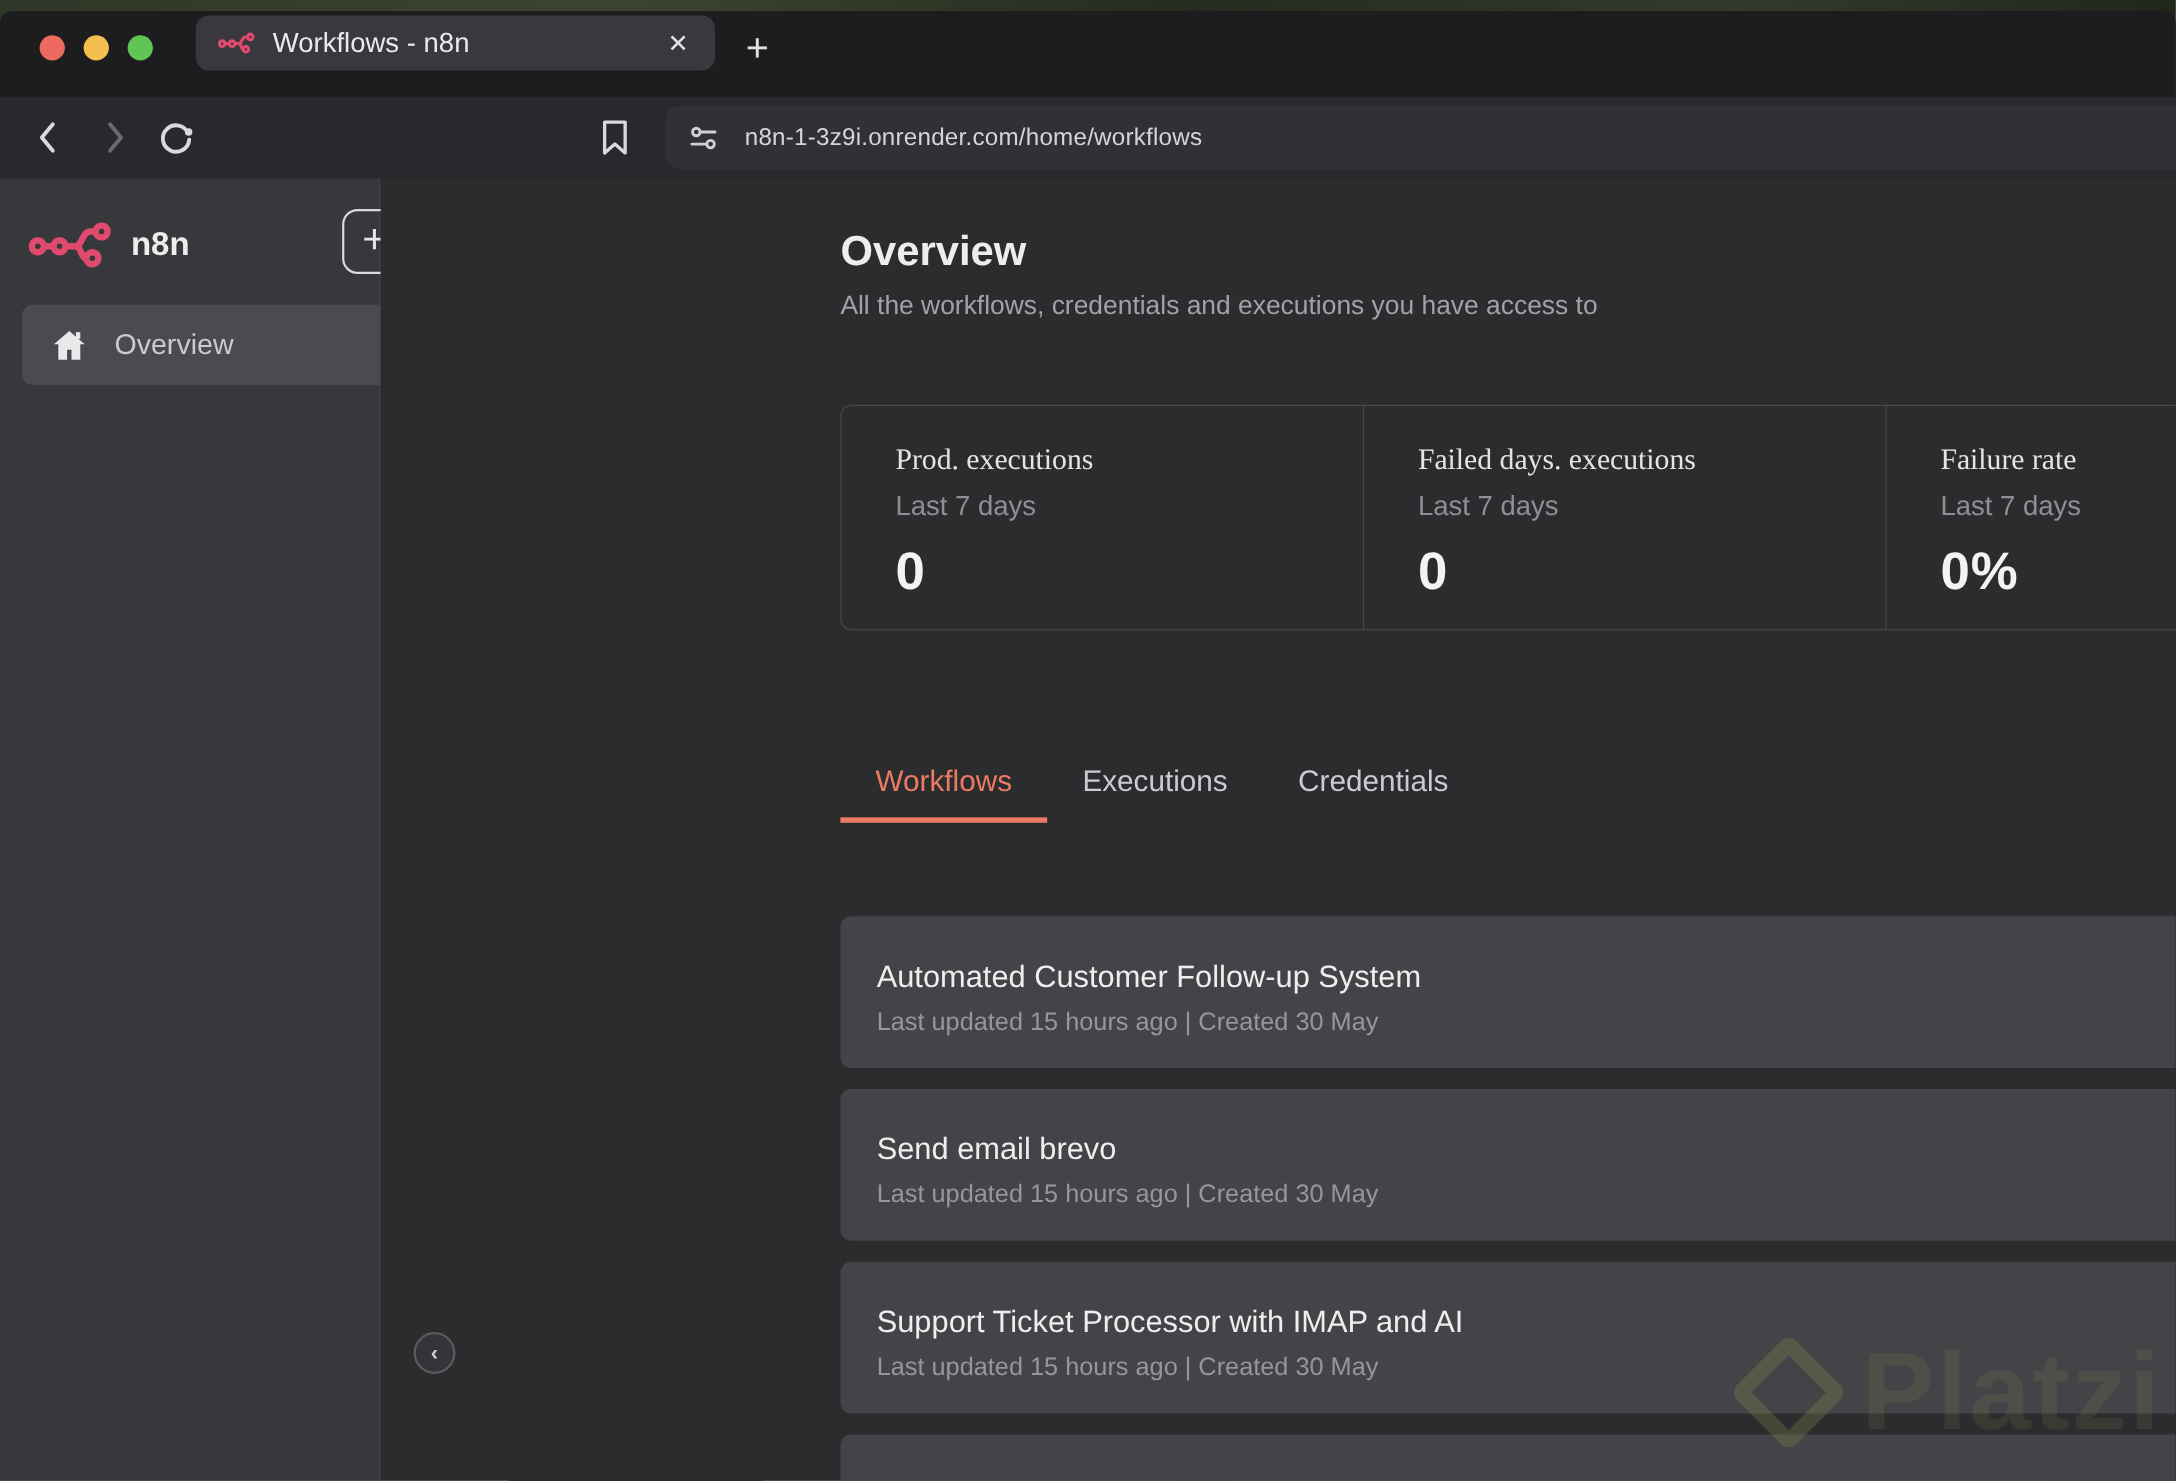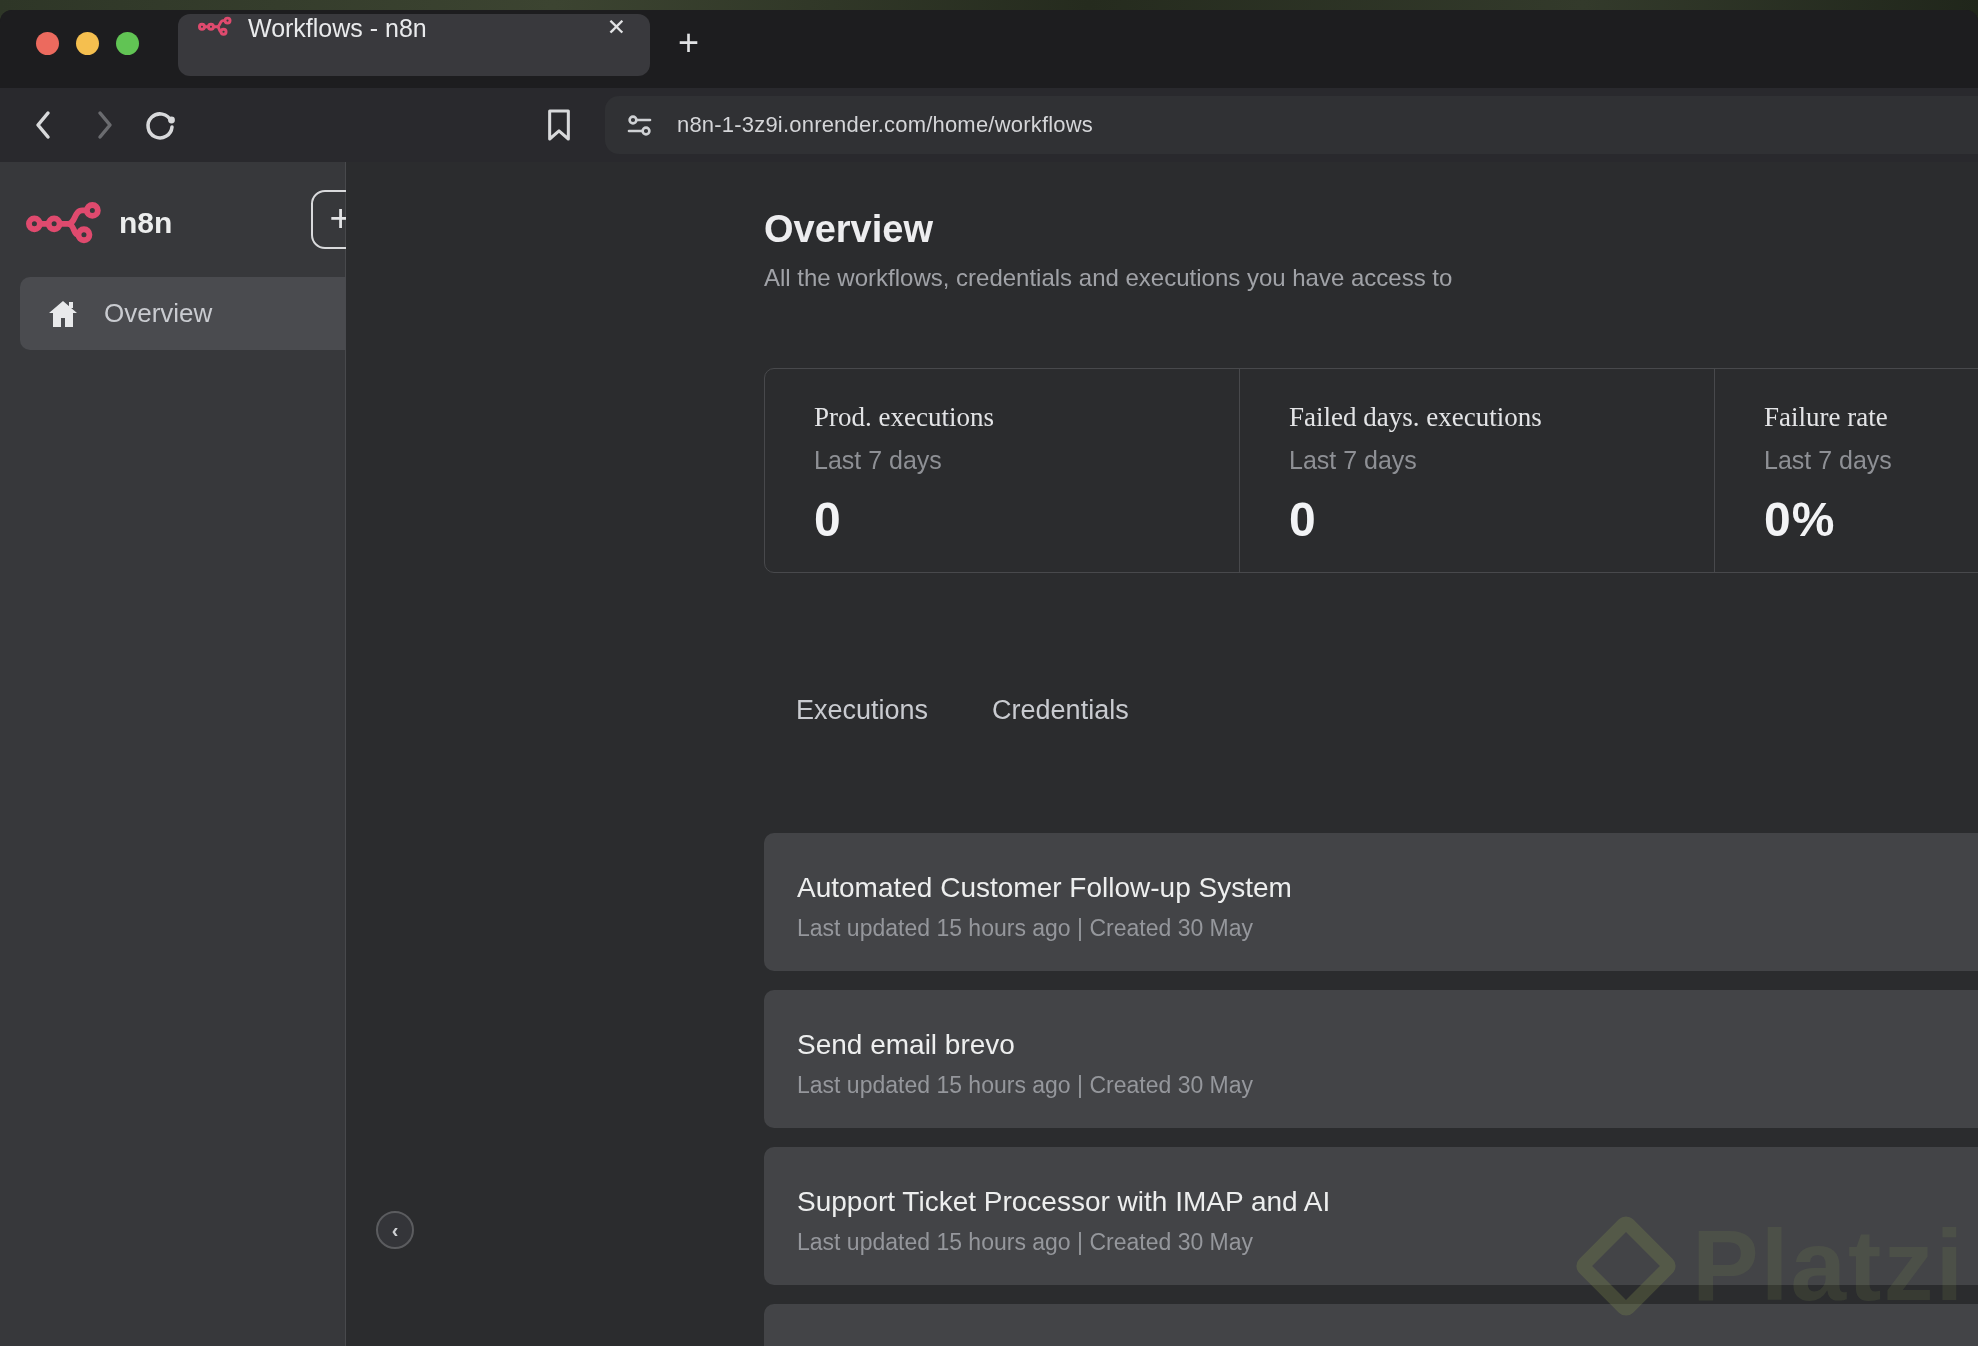--- a/index.html
+++ b/index.html
@@ -9,22 +9,22 @@
     background:linear-gradient(90deg,#2e3627 0%,#3c4431 28%,#252b1e 55%,#333a2b 80%,#20261b 100%);
   }
   .window{position:absolute;top:10px;left:0;right:0;bottom:0;background:#1d1d1f;
     border-radius:12px 12px 0 0;overflow:hidden;}
   
   .tabbar{position:relative;height:78px;background:#1d1d1f;}
   .light{position:absolute;top:22px;width:23px;height:23px;border-radius:50%;}
   .light.red{left:36px;background:#ec6a5e;}
   .light.yellow{left:76px;background:#f5bf4f;}
   .light.green{left:116px;background:#61c454;}
-  .tab{position:absolute;left:178px;top:4px;width:472px;height:62px;background:#39393d;
-    border-radius:12px;display:flex;align-items:flex-start;}
+  .tab{position:absolute;left:178px;top:4px;width:472px;height:50px;background:#39393d;
+    border-radius:12px;display:flex;align-items:center;}
   .tab .favicon{margin-left:20px;width:36px;height:24px;flex:0 0 auto;}
   .tab .tab-title{margin-left:14px;font-size:25px;color:#e9eaec;flex:1;}
   .tab .tab-close{margin-right:24px;font-size:23px;color:#e2e3e5;cursor:default;}
   .newtab{position:absolute;left:678px;top:12px;font-size:36px;font-weight:300;color:#e0e1e3;}
   
   .navbar{position:relative;height:74px;background:#29292d;}
   .nav-ic{position:absolute;top:19px;width:36px;height:36px;}
   .urlbar{position:absolute;left:605px;top:8px;height:58px;width:1390px;border-radius:14px;
     background:#303134;display:flex;align-items:center;}
   .urlbar .tune{margin-left:21px;width:27px;height:27px;flex:0 0 auto;}
@@ -178,20 +178,21 @@
           <div class="stat-value">0</div>
         </div>
         <div class="stat s2">
           <div class="stat-title">Failure rate</div>
           <div class="stat-period">Last 7 days</div>
           <div class="stat-value">0%</div>
         </div>
       </div>
 
       <div class="tabs">
+        <div class="tabitem active">Workflows</div>
         <div class="tabitem">Executions</div>
         <div class="tabitem">Credentials</div>
       </div>
 
       <div class="cards">
         <div class="card">
           <div class="card-title">Automated Customer Follow-up System</div>
           <div class="card-meta">Last updated 15 hours ago | Created 30 May</div>
         </div>
         <div class="card">

